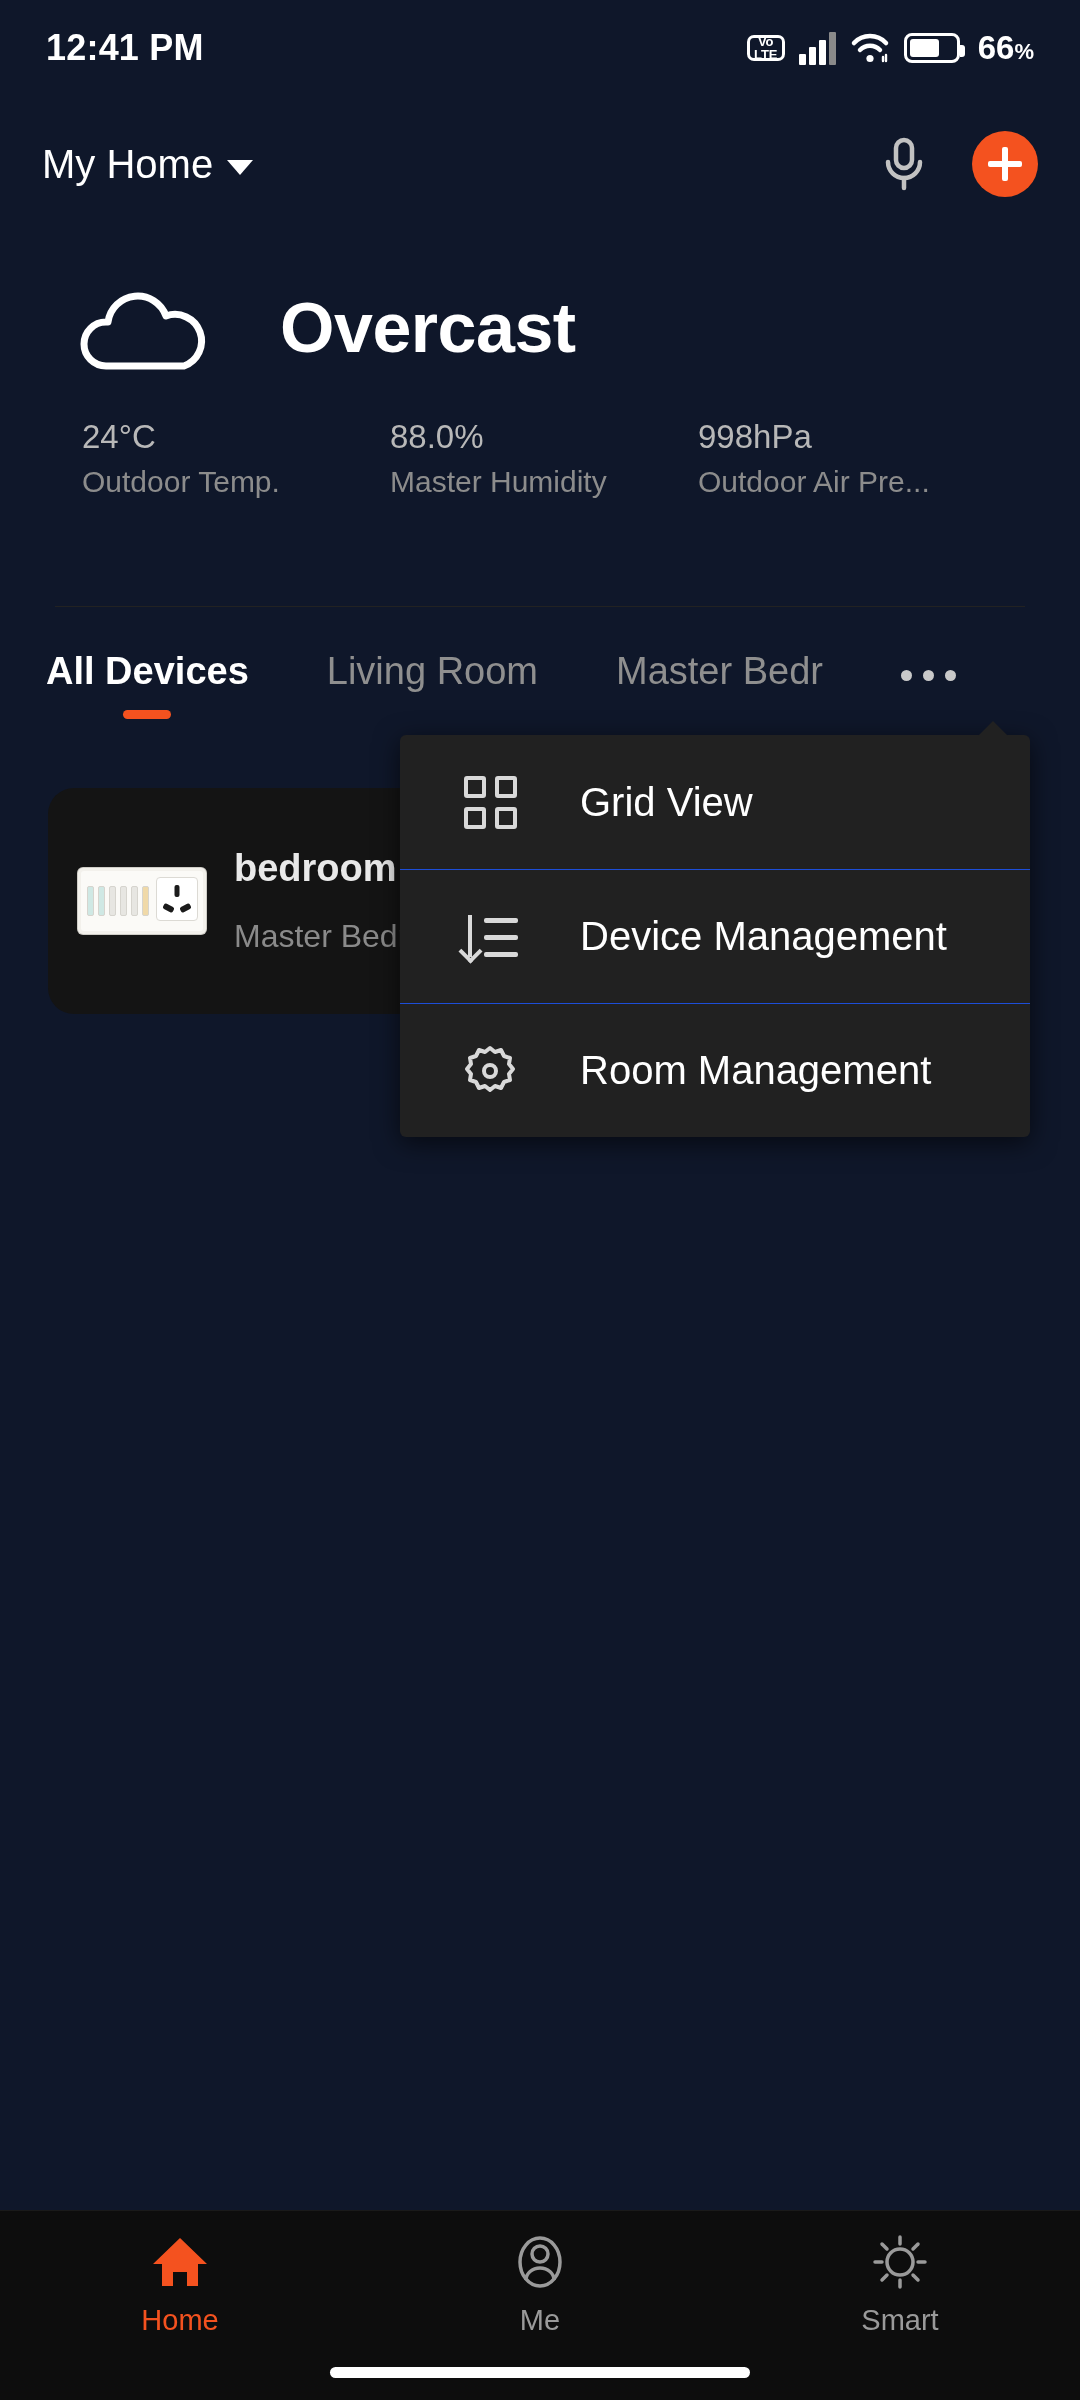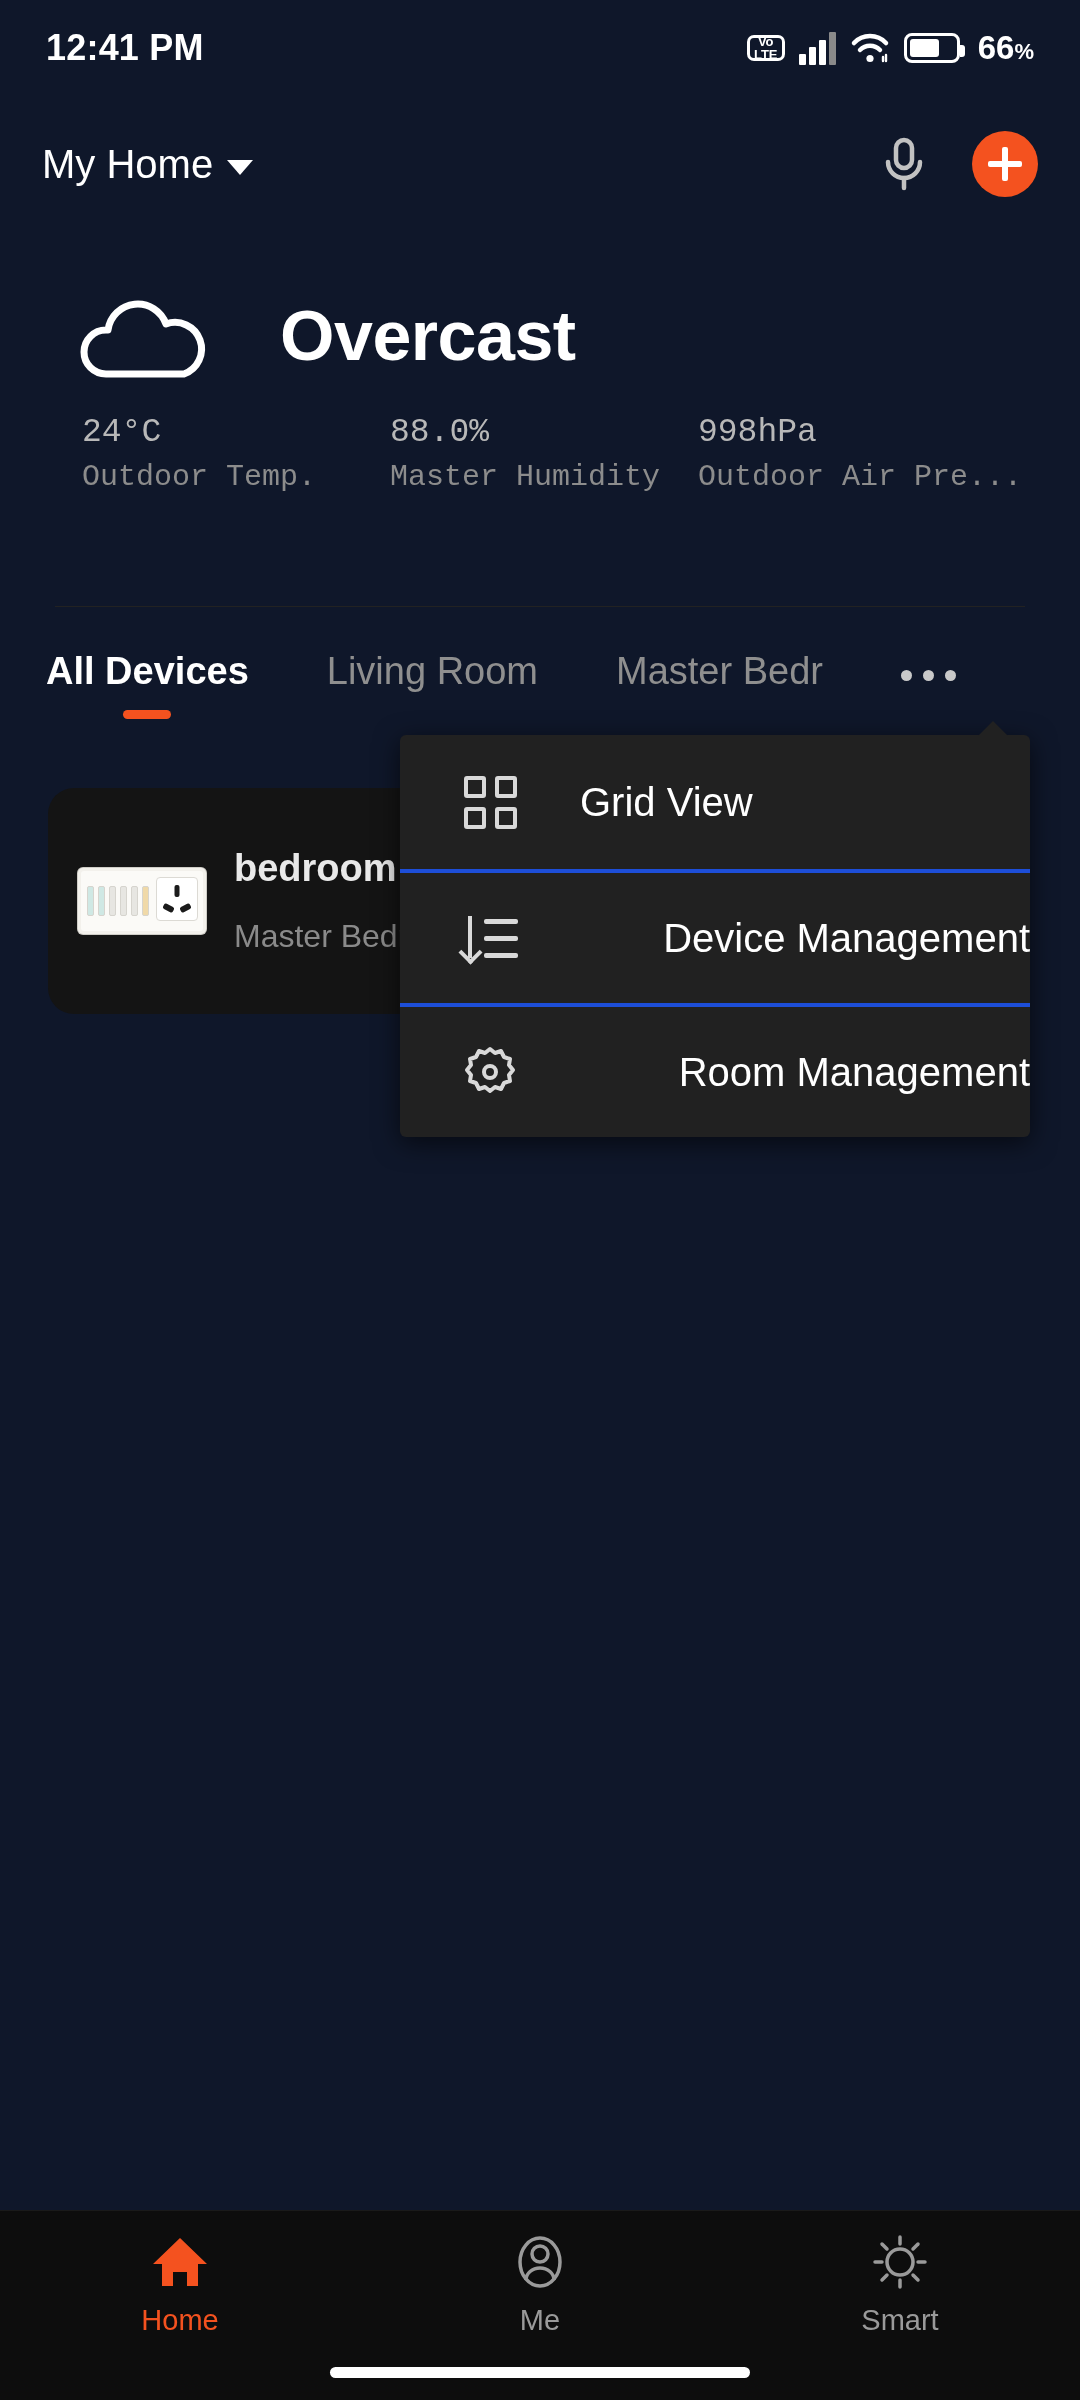--- a/index.html
+++ b/index.html
@@ -61,25 +61,25 @@
   .mic { width:52px; height:56px; }
   .fab {
     width:66px; height:66px; border-radius:50%;
     background:#f4521f; display:flex; align-items:center; justify-content:center;
   }
   .fab .plus-h { position:absolute; width:34px; height:6px; background:#fff; border-radius:2px; }
   .fab .plus-v { position:absolute; width:6px; height:34px; background:#fff; border-radius:2px; }
   .fab-inner { position:relative; width:34px; height:34px; display:flex; align-items:center; justify-content:center; }
 
   
-  .weather { position:absolute; top:290px; left:0; width:1080px; }
+  .weather { position:absolute; top:282px; left:0; width:1080px; }
   .weather-main { display:flex; align-items:center; gap:54px; padding-left:66px; }
   .cloud-icon { width:160px; height:92px; }
   .weather-cond { color:#fff; font-size:70px; font-weight:700; letter-spacing:-.5px; }
-  .metrics { display:flex; padding-left:82px; margin-top:32px;font-family:Liberation Mono, monospace; }
+  .metrics { display:flex; padding-left:82px; margin-top:44px; }
   .metric { width:308px; }
   .metric:nth-child(3) { width:auto; }
   .metric-val { color:#b8b8b8; font-size:33px; font-weight:400; margin-bottom:9px; }
   .metric-lbl { color:#8c8c8c; font-size:30px; font-weight:400; }
   .divider {
     position:absolute; top:606px; left:55px; width:970px; height:1px;
     background:#222; 
   }
 
   
@@ -143,21 +143,21 @@
   }
   .menu-arrow {
     position:absolute; top:-14px; right:22px;
     width:0;height:0; border-left:15px solid transparent;
     border-right:15px solid transparent; border-bottom:15px solid #212121;
   }
   .menu-item {
     height:134px; display:flex; align-items:center;
     padding-left:62px; gap:62px; cursor:pointer;
   }
-  .menu-item + .menu-item { border-top:4px solid #1d4ed8;justify-content:space-between; }
+  .menu-item + .menu-item { border-top:1px solid #1d4ed8; }
   .menu-label { color:#fff; font-size:40px; font-weight:400; white-space:nowrap; }
   .mi-icon { width:56px; height:56px; flex:none; display:flex; align-items:center; justify-content:center; }
 
   
   .grid-ico { display:grid; grid-template-columns:repeat(2,22px); grid-template-rows:repeat(2,22px); gap:9px; }
   .grid-ico i { border:4px solid #d9d9d9; border-radius:3px; display:block; }
   
   .sort-ico { position:relative; width:56px; height:50px; }
   .sort-ico .bar { position:absolute; right:0; height:5px; background:#d9d9d9; border-radius:2px; width:34px; }
   .sort-ico .bar.b1{ top:6px; } .sort-ico .bar.b2{ top:23px; } .sort-ico .bar.b3{ top:40px; }

